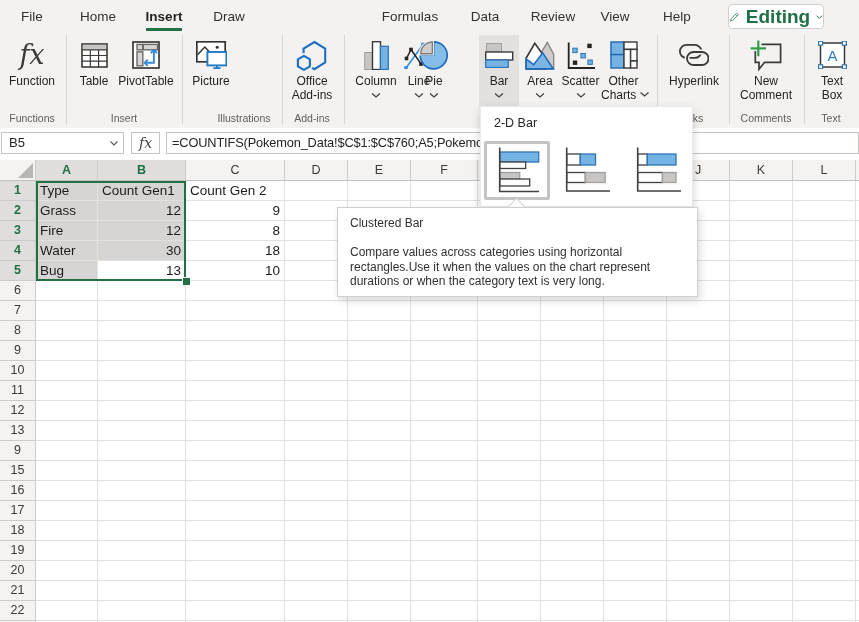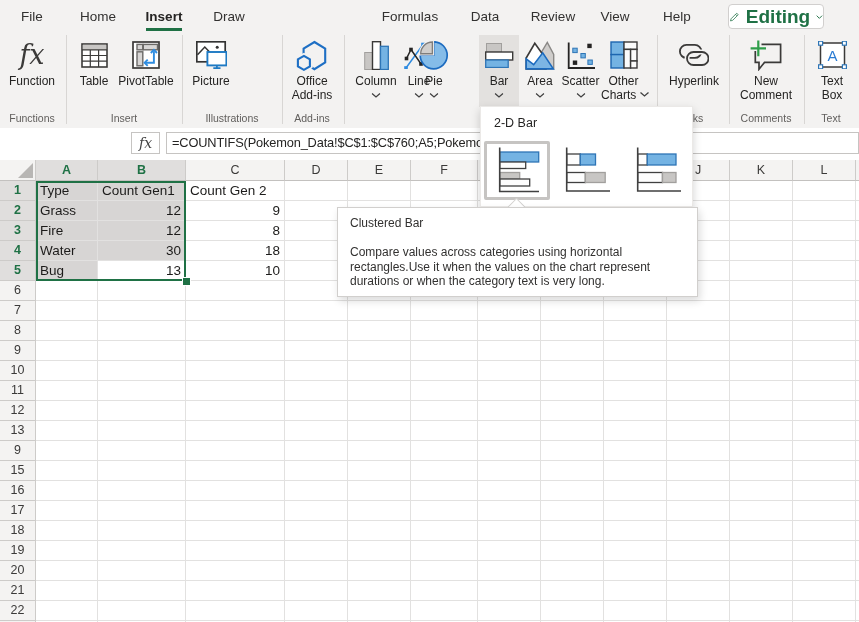--- a/index.html
+++ b/index.html
@@ -319,29 +319,37 @@
   <div class="abs grp-div" style="left:66px"></div>
   <div class="abs grp-div" style="left:182px"></div>
   <div class="abs grp-div" style="left:282px"></div>
   <div class="abs grp-div" style="left:344px"></div>
   <div class="abs grp-div" style="left:657px"></div>
   <div class="abs grp-div" style="left:729px"></div>
   <div class="abs grp-div" style="left:804px"></div>
 
   <div class="abs grp-label" style="left:32px">Functions</div>
   <div class="abs grp-label" style="left:124px">Insert</div>
-  <div class="abs grp-label" style="left:232px">Illustrations</div>
+  <div class="abs grp-label" style="left:244px">Illustrations</div>
   <div class="abs grp-label" style="left:312px">Add-ins</div>
   <div class="abs grp-label" style="left:500px">Charts</div>
   <div class="abs grp-label" style="left:691px">Links</div>
   <div class="abs grp-label" style="left:766px">Comments</div>
   <div class="abs grp-label" style="left:831px">Text</div>
 </div>
 
 <div id="formulabar" class="abs">
+  <div id="namebox" class="abs">
+    <span>B5</span>
+    <span class="chev">
+      <svg width="8" height="5" viewBox="0 0 8 5">
+          <polyline points="0.5,0.5 4,4 7.5,0.5" fill="none" stroke="#555" stroke-width="1.1"></polyline>
+        </svg>
+    </span>
+  </div>
   <div id="fxbox" class="abs">
     <span class="fx-glyph">fx</span>
   </div>
   <div id="formulabox" class="abs">
     <span>=COUNTIFS(Pokemon_Data!$C$1:$C$760;A5;Pokemon_</span>
   </div>
 </div>
 
 <div id="sheet" class="abs">
   <div id="corner" class="abs">

